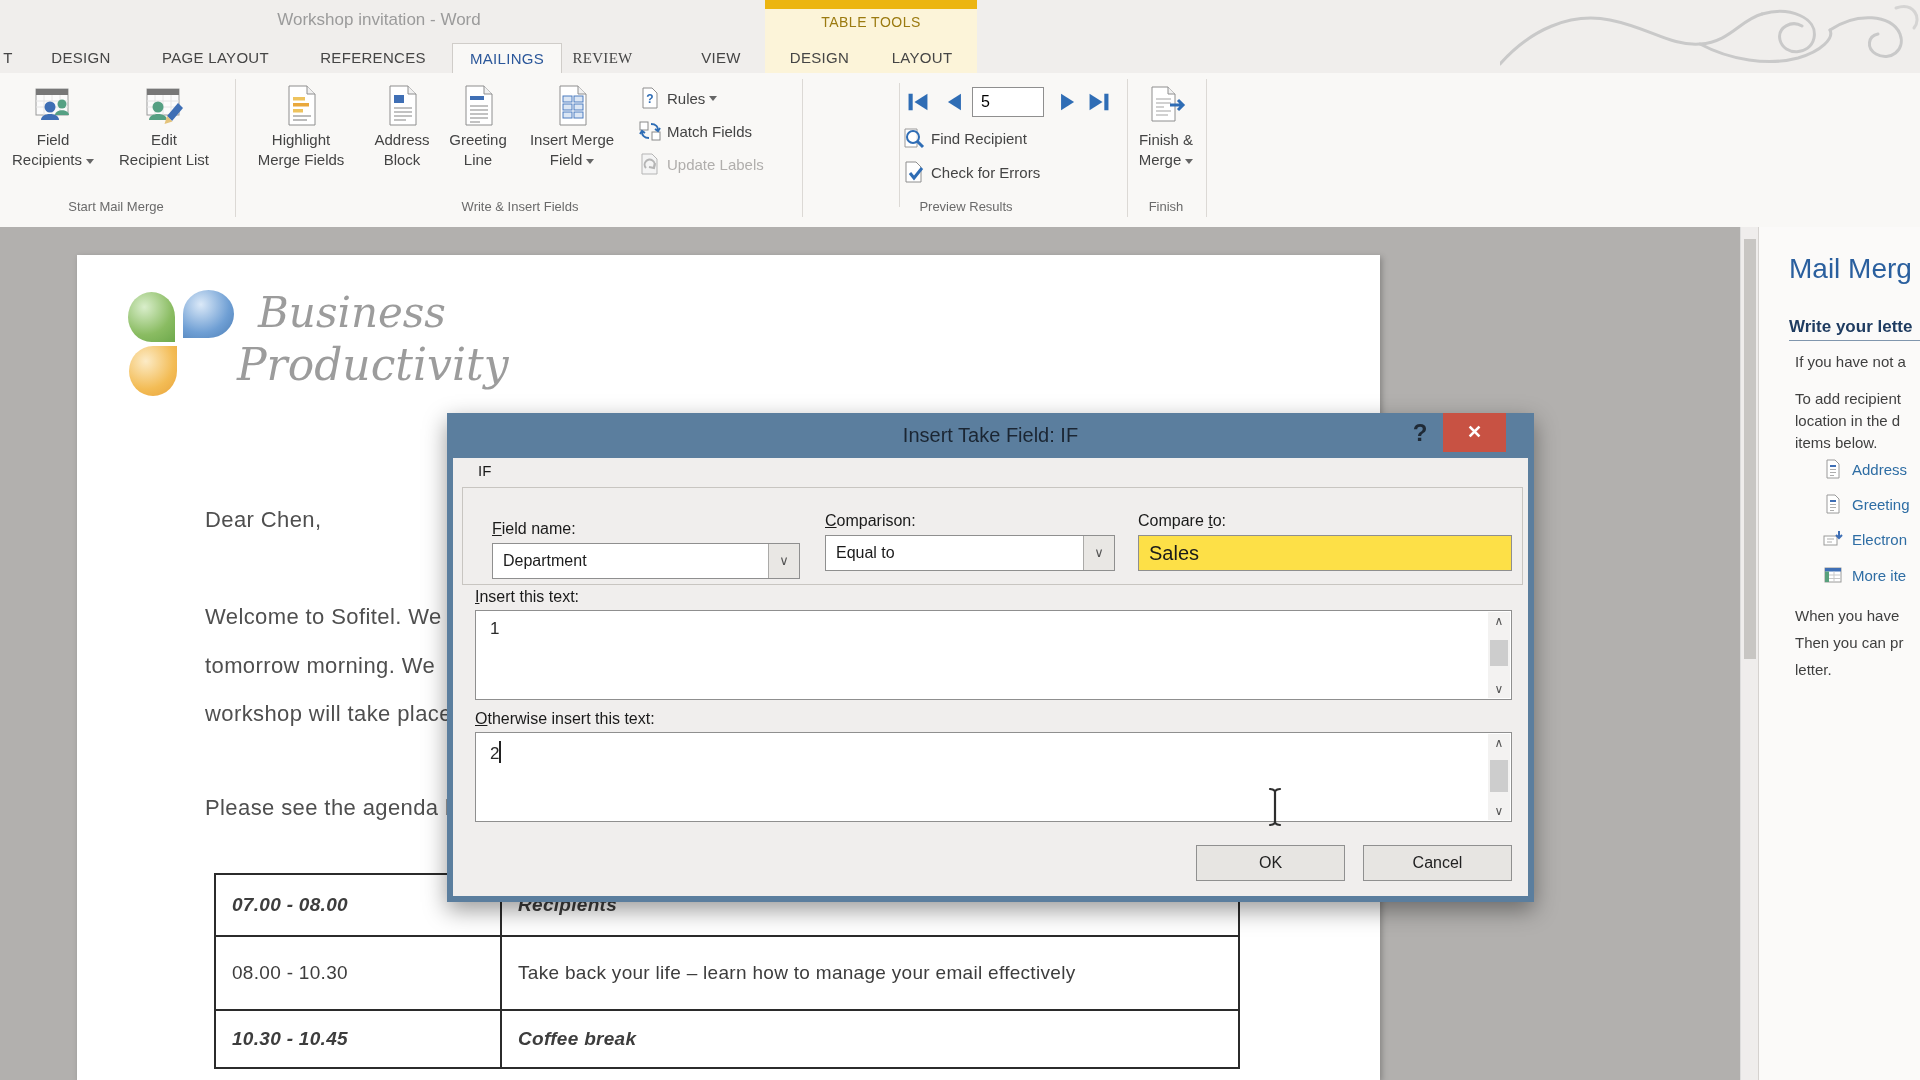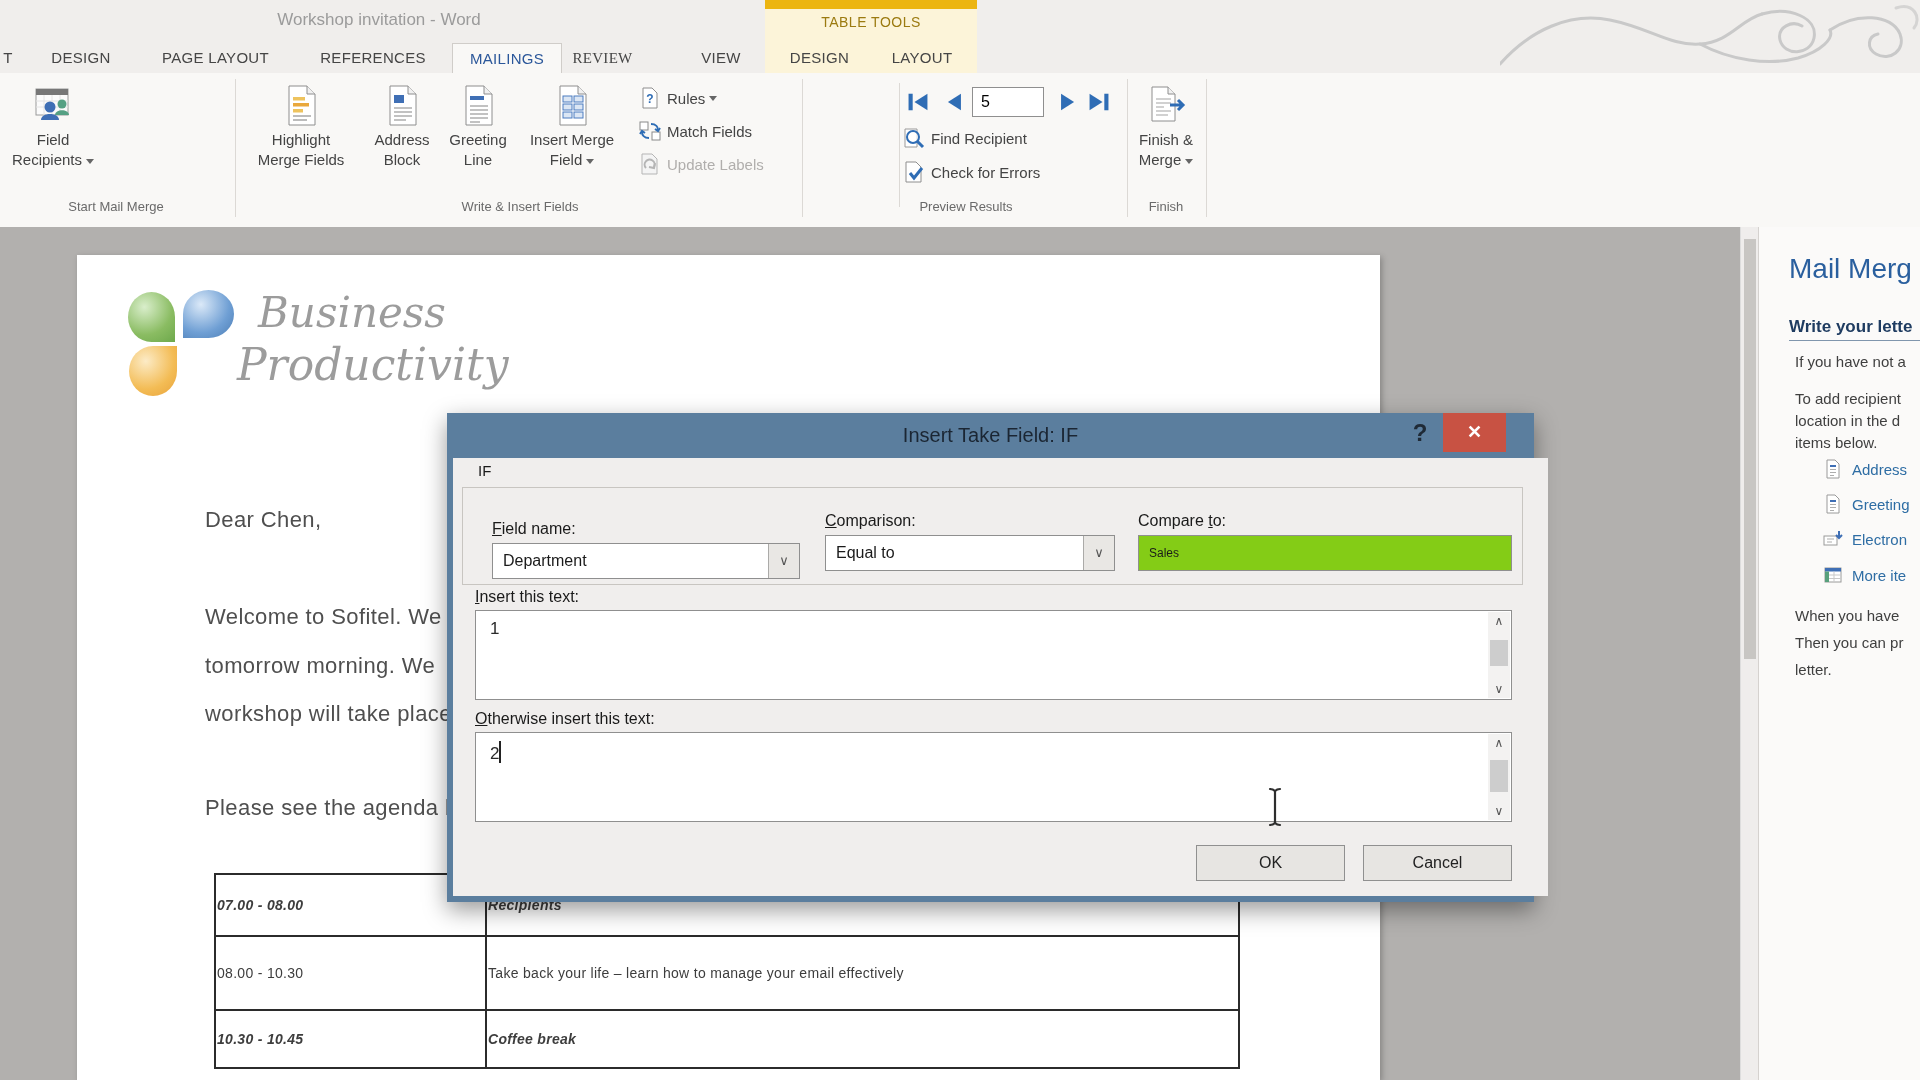--- a/index.html
+++ b/index.html
@@ -34,21 +34,21 @@
   .recbox{position:absolute;left:972px;top:14px;width:72px;height:30px;border:1px solid #8f8f8f;background:#fff;font-size:16px;padding:0 8px;box-sizing:border-box;font-family:"Liberation Sans",sans-serif;}
   .navbtn{position:absolute;top:16px;width:26px;height:26px;}
 
   
   .docarea{position:absolute;left:0;top:227px;width:1920px;height:853px;background:#b2b0ae;}
   .page{position:absolute;left:77px;top:28px;width:1303px;height:825px;background:#fff;box-shadow:2px 2px 6px rgba(0,0,0,.25);}
   .ltxt{position:absolute;font-size:22px;color:#4f4f4f;letter-spacing:.4px;white-space:nowrap;}
   .logo-shape{position:absolute;}
   .logo-word{position:absolute;font-family:"DejaVu Serif",serif;font-style:italic;color:#9c9c9c;white-space:nowrap;}
   .agenda{position:absolute;left:137px;top:618px;width:1026px;border-collapse:collapse;table-layout:fixed;}
-  .agenda td{border:2px solid #2b2b2b;font-size:14px;color:#3d3d3d;padding-left:1px;vertical-align:middle;letter-spacing:.3px;}
+  .agenda td{border:2px solid #2b2b2b;font-size:19px;color:#3d3d3d;padding-left:16px;vertical-align:middle;letter-spacing:.3px;}
   .agenda .c1{width:267px;}
   .agenda tr.em td{font-weight:bold;font-style:italic;}
   .agenda tr.em td.act{font-weight:bold;font-style:italic;}
 
   
   .vscroll{position:absolute;left:1740px;top:227px;width:18px;height:853px;background:#efedec;border-left:1px solid #ddd;}
   .vthumb{position:absolute;left:3px;top:12px;width:12px;height:420px;background:#c8c6c3;}
 
   
   .pane{position:absolute;left:1758px;top:227px;width:162px;height:853px;background:#fbfaf9;border-left:1px solid #d5d2cf;overflow:hidden;}
@@ -56,29 +56,29 @@
   .pane .phead{position:absolute;left:30px;top:90px;font-size:17px;font-weight:bold;color:#1f3c61;white-space:nowrap;border-bottom:1px solid #8096ad;padding-bottom:3px;width:160px;}
   .pane .pline{position:absolute;left:36px;font-size:15px;color:#3f3f3f;white-space:nowrap;}
   .plink{position:absolute;display:flex;align-items:center;font-size:15px;color:#2e6da4;white-space:nowrap;}
   .plink svg{margin-right:9px;}
 
   
   .dialog{position:absolute;left:447px;top:413px;width:1087px;height:489px;background:#5b7e9e;box-shadow:0 8px 22px rgba(0,0,0,.4);box-sizing:border-box;z-index:50;}
   .dlg-title{position:absolute;left:0;top:0;width:100%;height:45px;line-height:45px;text-align:center;font-size:20px;color:#1b2633;}
   .dlg-help{position:absolute;right:99px;top:6px;width:30px;height:32px;text-align:center;font-size:24px;font-weight:bold;color:#1f2a36;}
   .dlg-close{position:absolute;right:28px;top:0;width:63px;height:39px;background:#c85243;color:#fff;text-align:center;line-height:39px;font-size:18px;font-weight:bold;}
-  .dlg-body{position:absolute;left:6px;top:45px;width:1075px;height:438px;background:#f0eeed;padding-left:20px;}
+  .dlg-body{position:absolute;left:6px;top:45px;width:1075px;height:438px;background:#f0eeed;}
   .groupbox{position:absolute;left:9px;top:29px;width:1059px;height:96px;border:1px solid #c8c5c1;}
   .gb-label{position:absolute;left:20px;top:4px;background:#f0eeed;padding:0 5px;font-size:15px;color:#1a1a1a;}
   .flabel{position:absolute;font-size:16px;color:#1a1a1a;white-space:nowrap;}
   .mn{text-decoration:underline;}
   .combo{position:absolute;top:77px;height:36px;background:#fff;border:1px solid #8f8f8f;box-sizing:border-box;}
   .combo .cval{position:absolute;left:10px;top:0;line-height:34px;font-size:16px;color:#1a1a1a;white-space:nowrap;}
   .combo .cbtn{position:absolute;right:0;top:0;width:30px;height:100%;background:#e9e7e4;border-left:1px solid #abaaa8;text-align:center;line-height:34px;font-size:13px;color:#555;}
-  .dtxt{position:absolute;top:77px;height:36px;background:#84cc16;border:1px solid #8f8f8f;box-sizing:border-box;font-size:12px;color:#1a1a1a;padding:0 10px;font-family:"Liberation Sans",sans-serif;}
+  .dtxt{position:absolute;top:77px;height:36px;background:#fde047;border:1px solid #8f8f8f;box-sizing:border-box;font-size:20px;color:#1a1a1a;padding:0 10px;font-family:"Liberation Sans",sans-serif;}
   .tarea{position:absolute;height:90px;background:#fff;border:1px solid #8f8f8f;box-sizing:border-box;}
   .tarea .tval{position:absolute;left:14px;top:8px;font-size:17px;color:#2a2a2a;}
   .caret{display:inline-block;width:2px;height:22px;background:#222;vertical-align:-4px;}
   .ta-scroll{position:absolute;right:1px;top:1px;bottom:1px;width:22px;background:#f3f2f1;}
   .ta-arrow{position:absolute;left:0;width:22px;height:18px;text-align:center;font-size:12px;color:#555;line-height:18px;}
   .ta-thumb{position:absolute;left:2px;width:18px;background:#cdcdcd;}
   .dbtn{position:absolute;top:387px;width:149px;height:36px;background:#e7e5e2;border:1px solid #909090;font-size:16px;color:#222;font-family:"Liberation Sans",sans-serif;}
   .ibeam{position:absolute;left:1266px;top:786px;z-index:60;}
 </style>
 </head>
@@ -126,20 +126,33 @@
         <rect x="5" y="6" width="32" height="26" fill="#fbfbfb" stroke="#9a9a9a"></rect>
         <rect x="5" y="6" width="32" height="6" fill="#777"></rect>
         <path d="M5,18 h32 M5,24 h32 M13,12 v20 M21,12 v20 M29,12 v20" stroke="#e4e4e4" fill="none"></path>
         <circle cx="19" cy="24" r="5.5" fill="#3f6fb5"></circle>
           <path d="M10,37 c0,-8 18,-8 18,0 z" fill="#3f6fb5"></path>
         <circle cx="31" cy="21" r="4.5" fill="#55a083"></circle>
           <path d="M24,32 c0,-6.5 14,-6.5 14,0 z" fill="#55a083"></path>
       </svg>
       <div class="blbl">Field</div>
       <div class="blbl"><span>Recipients</span><span class="drop"></span></div>
+    </div>
+    <div class="bigbtn" style="left:100px;width:128px;">
+      <svg class="bicon" width="45" height="45" viewBox="0 0 45 45">
+        <rect x="5" y="6" width="32" height="26" fill="#fbfbfb" stroke="#9a9a9a"></rect>
+        <rect x="5" y="6" width="32" height="6" fill="#777"></rect>
+        <path d="M5,18 h32 M5,24 h32 M13,12 v20 M21,12 v20 M29,12 v20" stroke="#e4e4e4" fill="none"></path>
+        <circle cx="16" cy="24" r="5.5" fill="#55a083"></circle>
+          <path d="M7,37 c0,-8 18,-8 18,0 z" fill="#55a083"></path>
+        <path d="M25,33 L36,20 L41,25 L30,38 z" fill="#3f6fb5"></path>
+        <path d="M25,33 l-2.5,8 l8,-2.5 z" fill="#e4c37a"></path>
+      </svg>
+      <div class="blbl">Edit</div>
+      <div class="blbl">Recipient List</div>
     </div>
     <div class="grp-label" style="left:6px;width:220px;">Start Mail Merge</div>
 
     <div class="bigbtn" style="left:242px;width:118px;">
       <svg class="bicon" width="45" height="45" viewBox="0 0 45 45">
         <path d="M10,3 h18 l8,8 v31 h-26 z" fill="#fff" stroke="#8e8e8e"></path>
           <path d="M28,3 v8 h8" fill="#f0f0f0" stroke="#8e8e8e"></path>
         <rect x="14" y="14" width="12" height="3.5" fill="#eec35e"></rect>
           <rect x="14" y="20" width="16" height="3.5" fill="#e9a83c"></rect>
           <rect x="14" y="26" width="10" height="3.5" fill="#eec35e"></rect>

